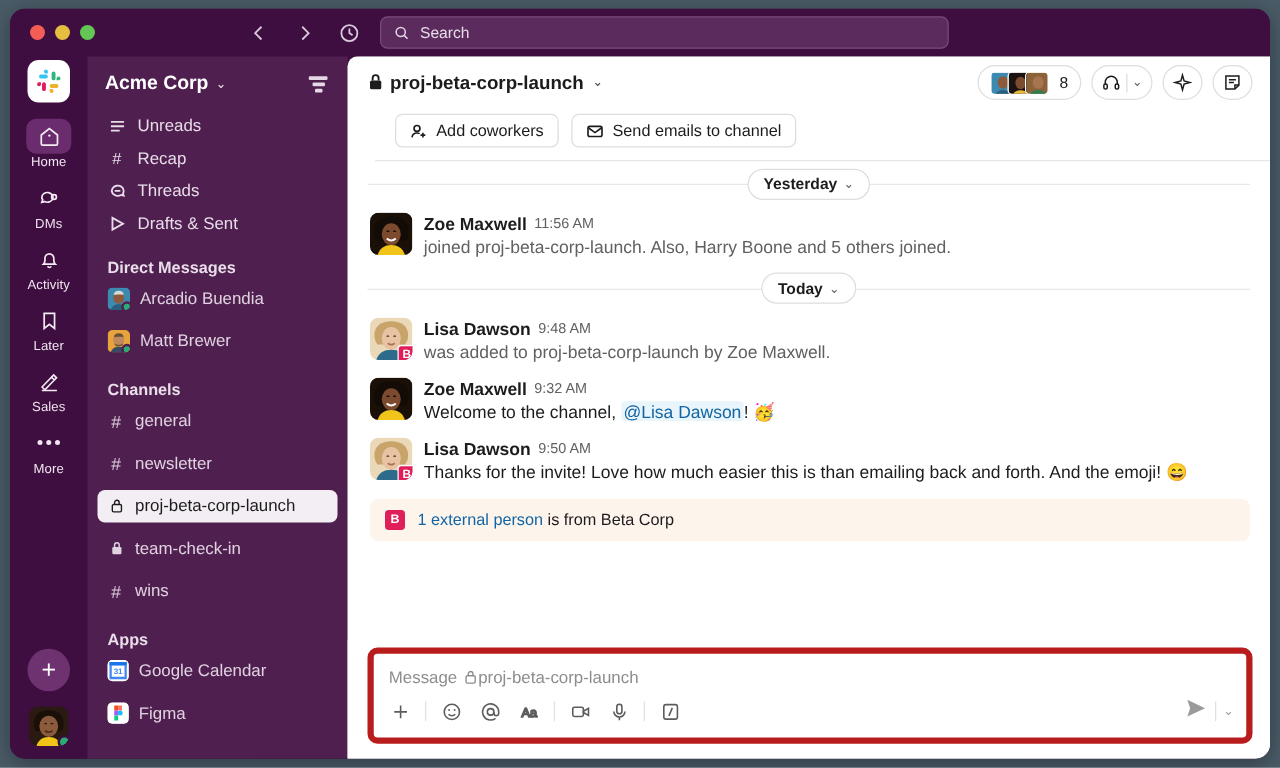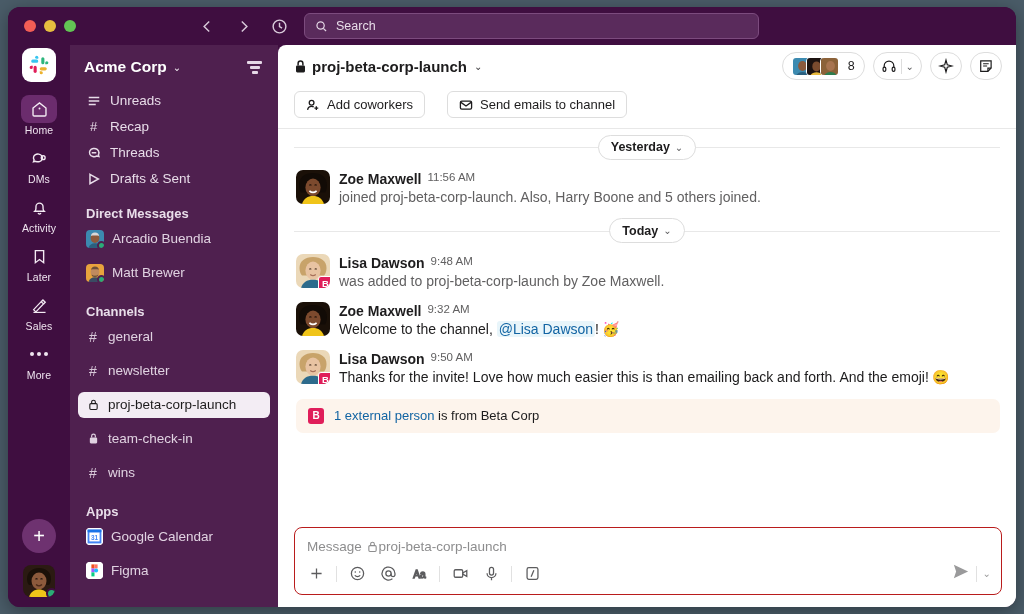--- a/index.html
+++ b/index.html
@@ -168,22 +168,23 @@
   .mcount { font-size: 12.5px; color: #1D1C1D; margin-left: 4px; }
   .iconbtn {
     height: 28px; min-width: 28px; border: 1px solid #DDDDDD; border-radius: 14px;
     display: flex; align-items: center; justify-content: center;
     background: #fff; cursor: pointer; padding: 0 7px; gap: 4px;
   }
   .iconbtn svg { width: 16px; height: 16px; stroke: #1D1C1D; fill: none; stroke-width: 1.5; }
   .vdiv { width: 1px; height: 15px; background: #DDD; }
 
   .subbar {
-    padding: 4px 16px 10px; display: flex; gap: 22px;
+    padding: 4px 16px 10px; display: flex; gap: 10px;
     border-bottom: 1px solid #E8E8E8;
+    margin-left: 22px;
   }
   .sbtn {
     height: 27px; border: 1px solid #DDDDDD; border-radius: 6px;
     background: #fff; display: flex; align-items: center; gap: 7px;
     padding: 0 11px; font-size: 13px; color: #1D1C1D; cursor: pointer;
   }
   .sbtn svg { width: 14px; height: 14px; stroke: #1D1C1D; fill: none; stroke-width: 1.5; }
 
   .msgs { flex: 1; overflow: hidden; padding-bottom: 4px; }
 
@@ -201,41 +202,41 @@
   .msg-av { position: relative; width: 34px; height: 34px; border-radius: 7px; overflow: hidden; flex: 0 0 34px; }
   .ext-badge {
     position: absolute; left: 22px; bottom: -3px;
     width: 15px; height: 15px; border-radius: 3px;
     background: #E01E5A; color: #fff;
     font-size: 9.5px; font-weight: bold;
     display: flex; align-items: center; justify-content: center;
     border: 1.5px solid #fff;
   }
   .msg-body { min-width: 0; padding-top: 1px; }
-  .msg-meta { display: flex; align-items: flex-start; gap: 6px; }
+  .msg-meta { display: flex; align-items: center; gap: 6px; }
   .msg-name { font-size: 14px; font-weight: bold; color: #1D1C1D; cursor: pointer; }
   .msg-time { font-size: 11.5px; color: #616061; cursor: pointer; }
   .msg-text { font-size: 14px; color: #1D1C1D; line-height: 1.42; margin-top: 1px; }
   .msg-text.sys { color: #616061; }
   .mention { background: #E8F5FA; color: #1264A3; border-radius: 3px; padding: 0 2px; cursor: pointer; }
 
   .banner {
     margin: 6px 16px 0 18px;
     background: #FDF4EC;
     border-radius: 7px;
     display: flex; align-items: center; gap: 10px;
     padding: 9px 12px; font-size: 13px; color: #1D1C1D;
   }
   .banner .bb { width: 16px; height: 16px; border-radius: 3px; background: #E01E5A; color: #fff; font-size: 10px; font-weight: bold; display: flex; align-items: center; justify-content: center; flex: 0 0 16px; }
   .banner a { color: #1264A3; text-decoration: none; cursor: pointer; }
 
   
   .composer-wrap { padding: 6px 14px 12px 16px; background: #fff; }
   .composer {
-    border: 1px solid #b91c1c; border-radius: 8px;
+    border: 5px solid #b91c1c; border-radius: 8px;
     background: #fff; overflow: hidden;
   }
   .comp-input { padding: 11px 12px 6px; font-size: 13.5px; color: #8D8D8E; }
   .comp-input .lk { display: inline-flex; vertical-align: -2px; margin: 0 1px; }
   .comp-tools { display: flex; align-items: center; padding: 2px 10px 9px; gap: 9px; }
   .ct { width: 22px; height: 22px; display: flex; align-items: center; justify-content: center; border-radius: 4px; cursor: pointer; }
   .ct svg { width: 17px; height: 17px; stroke: #5C5C5E; fill: none; stroke-width: 1.5; }
   .ct-sep { width: 1px; height: 16px; background: #E1E1E1; }
   .ct-grow { flex: 1; }
   .send { display: flex; align-items: center; gap: 6px; }

